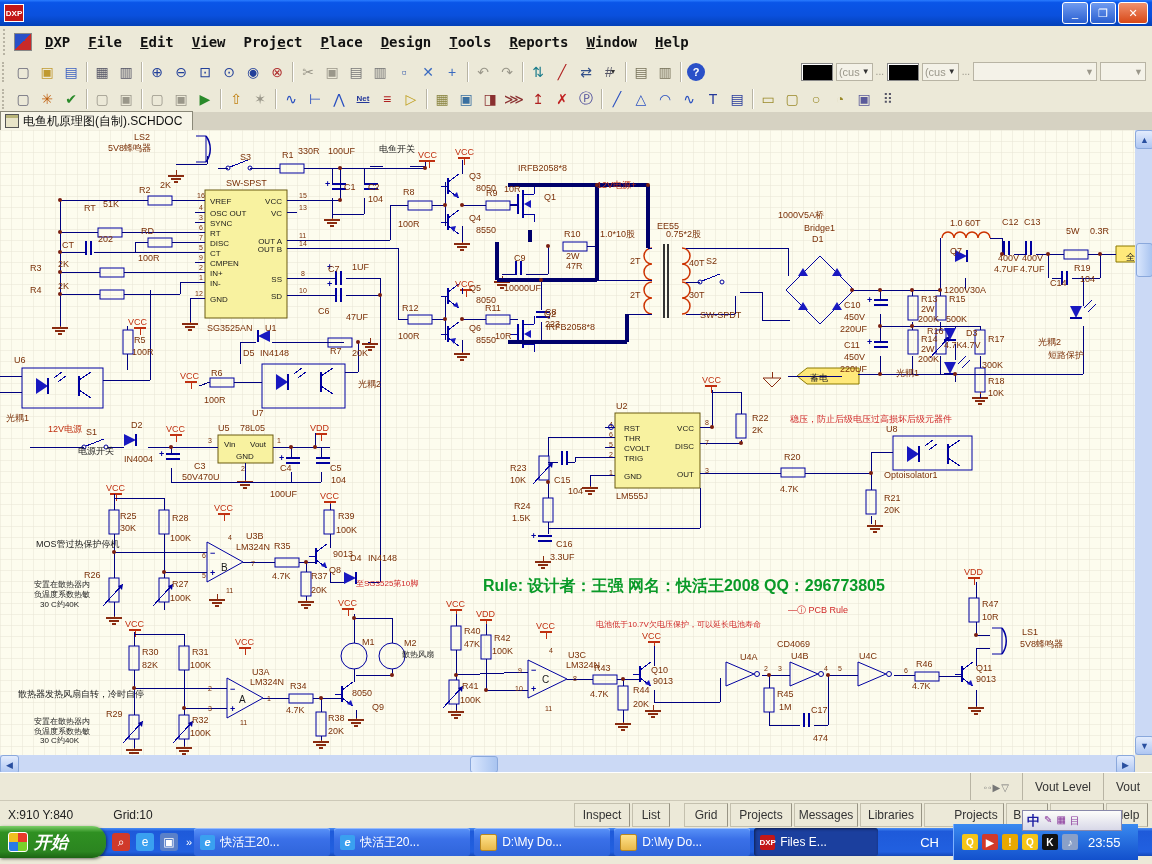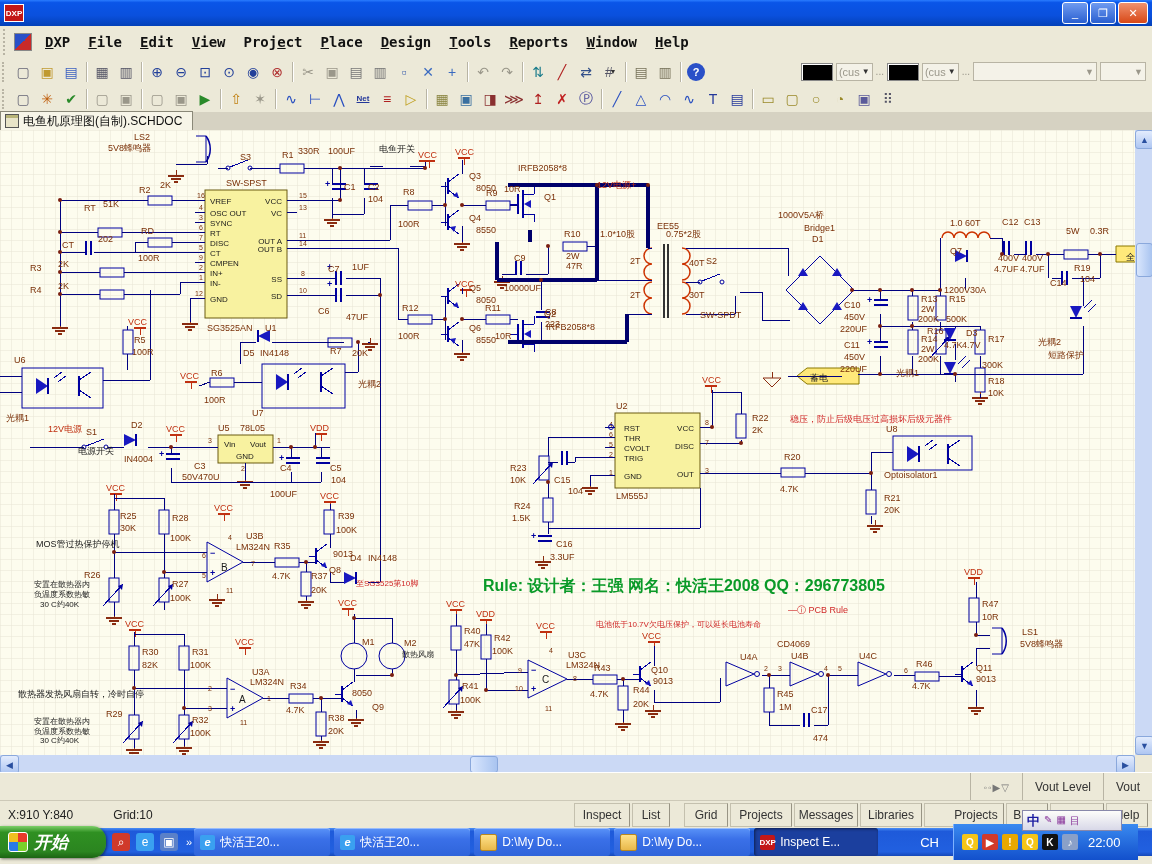--- a/index.html
+++ b/index.html
@@ -1373,30 +1373,30 @@
         <div class="task">
           <span class="ticon fol"></span>
           <span>D:\My Do...</span>
         </div>
         <div class="task">
           <span class="ticon fol"></span>
           <span>D:\My Do...</span>
         </div>
         <div class="task active">
           <span class="ticon dxp">DXP</span>
-          <span>Inspect E...</span>
+          <span>Files E...</span>
         </div>
       </div>
     <span id="langbox">CH</span>
     <div id="tray">
       <span id="trayicons" style="display:flex;gap:4px;">
           <span class="tico" style="background: rgb(245, 197, 24);">Q</span>
           <span class="tico" style="background: rgb(208, 58, 42);">▶</span>
           <span class="tico" style="background: rgb(232, 168, 0);">!</span>
           <span class="tico" style="background: rgb(245, 197, 24);">Q</span>
           <span class="tico" style="background: rgb(17, 17, 17);">K</span>
           <span class="tico" style="background: rgb(138, 160, 200);">♪</span>
         </span>
-      <span id="clock">22:00</span>
+      <span id="clock">23:55</span>
     </div>
   </div>
 
 </div>
 
 </body></html>

